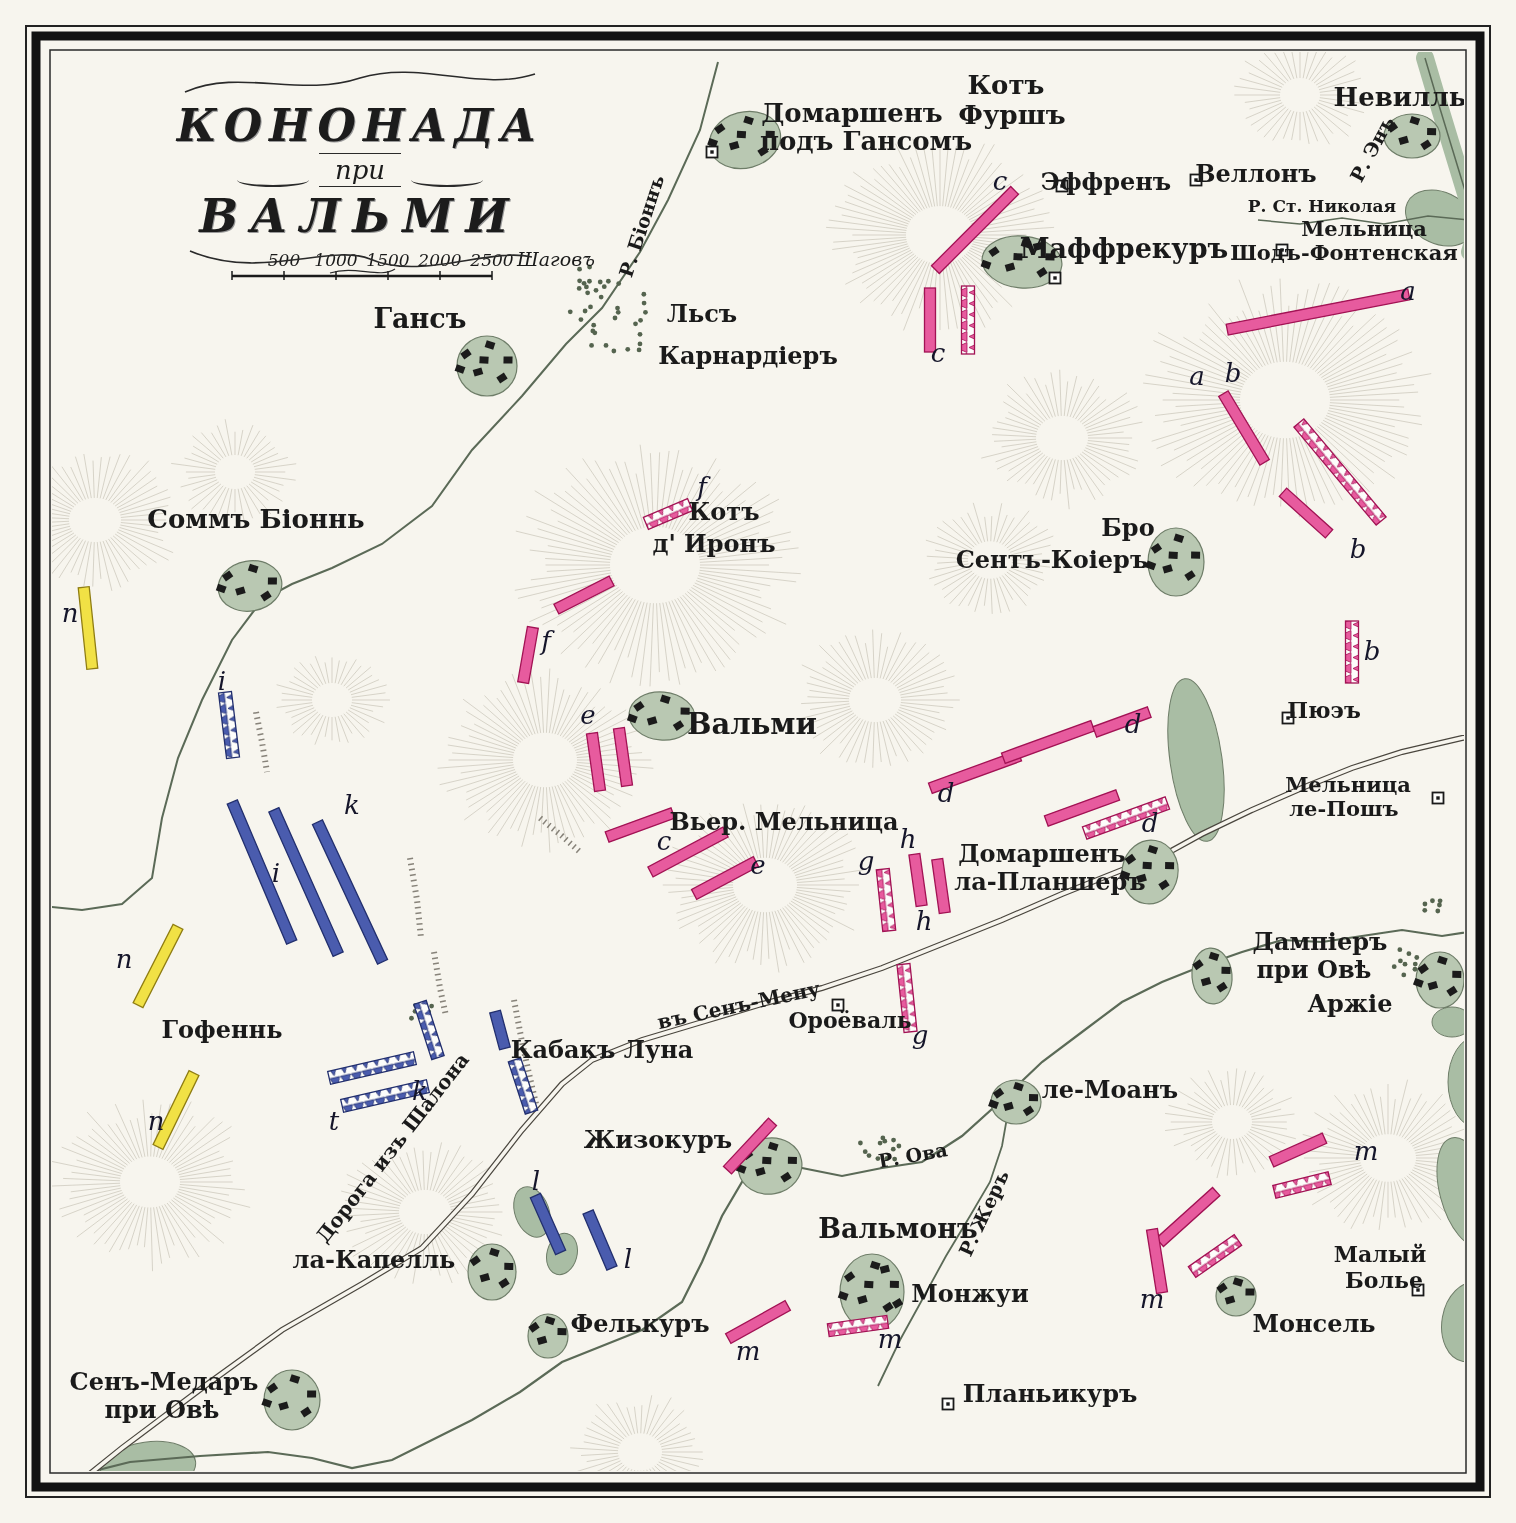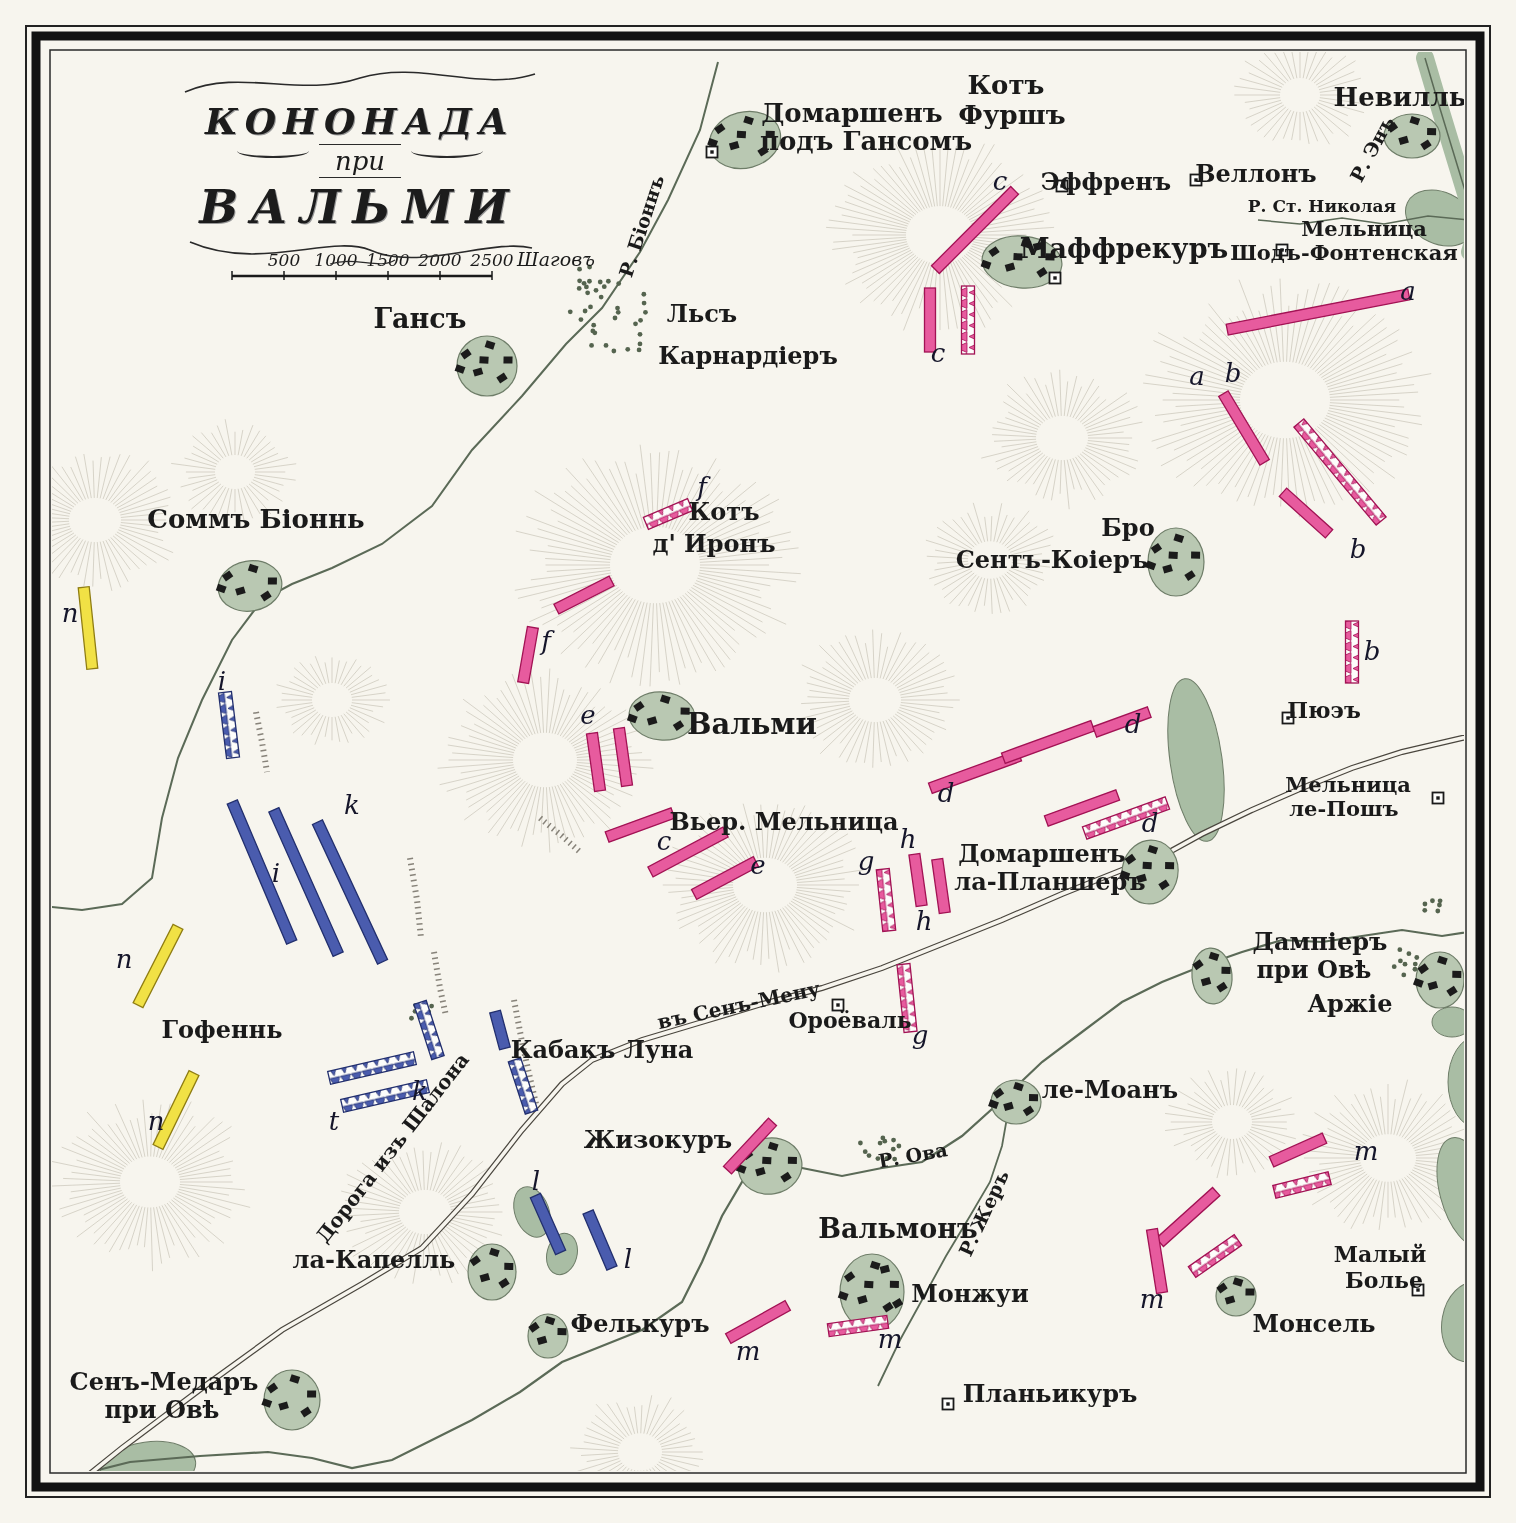--- a/index.html
+++ b/index.html
@@ -2,23 +2,23 @@
 <html><head>
 <meta charset="utf-8">
 <style>
   html,body{margin:0;padding:0;background:#fdfdfb;}
   .page{position:relative;width:1516px;height:1523px;background:#fdfdfb;overflow:hidden;
         font-family:"DejaVu Serif", serif;}
   #map{position:absolute;inset:0;}
   svg text{font-family:"DejaVu Serif", serif;}
   .cartouche{position:absolute;left:168px;top:66px;width:384px;text-align:center;
              color:#1c1c1c;pointer-events:none;}
-  .cartouche .t1{font-size:36px;font-weight:bold;font-style:italic;letter-spacing:7px;
+  .cartouche .t1{font-size:44px;font-weight:bold;font-style:italic;letter-spacing:7px;
                  text-shadow:1px 1px 0 #999;}
-  .cartouche .t2-row{margin:2px 0;display:flex;align-items:flex-start;justify-content:center;gap:10px;}
+  .cartouche .t2-row{margin:2px 0;display:flex;align-items:flex-end;justify-content:center;gap:10px;}
   .cartouche .t2{font-size:26px;font-style:italic;border-top:1.5px solid #2a2a2a;
                  border-bottom:1.5px solid #2a2a2a;padding:1px 16px;}
   .cartouche .t3{font-size:46px;font-weight:bold;font-style:italic;letter-spacing:12px;
                  text-shadow:1px 1px 0 #999;}
   .swash{display:inline-block;width:72px;height:12px;border-bottom:2px solid #2a2a2a;
          border-radius:50%;}
   .flourish{display:block;margin:0 auto;}
 </style>
 </head>
 <body>

